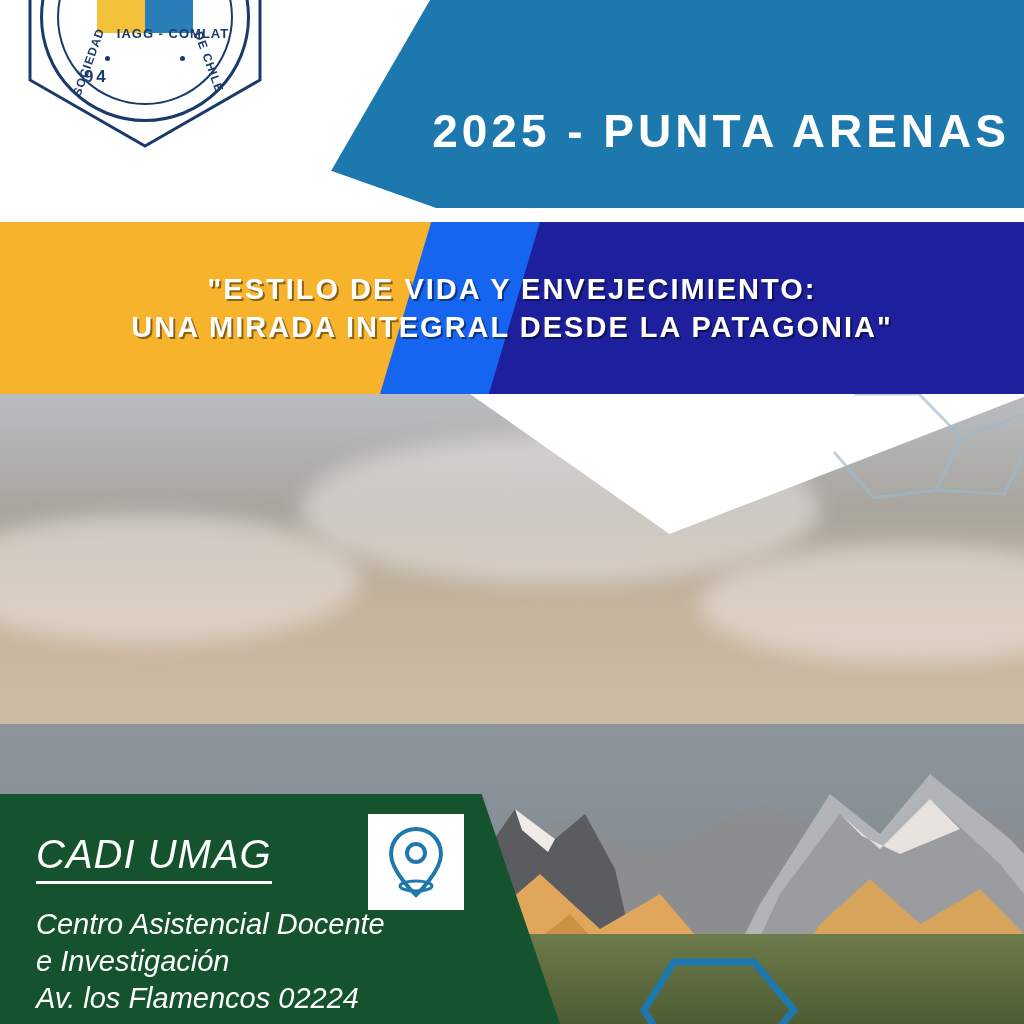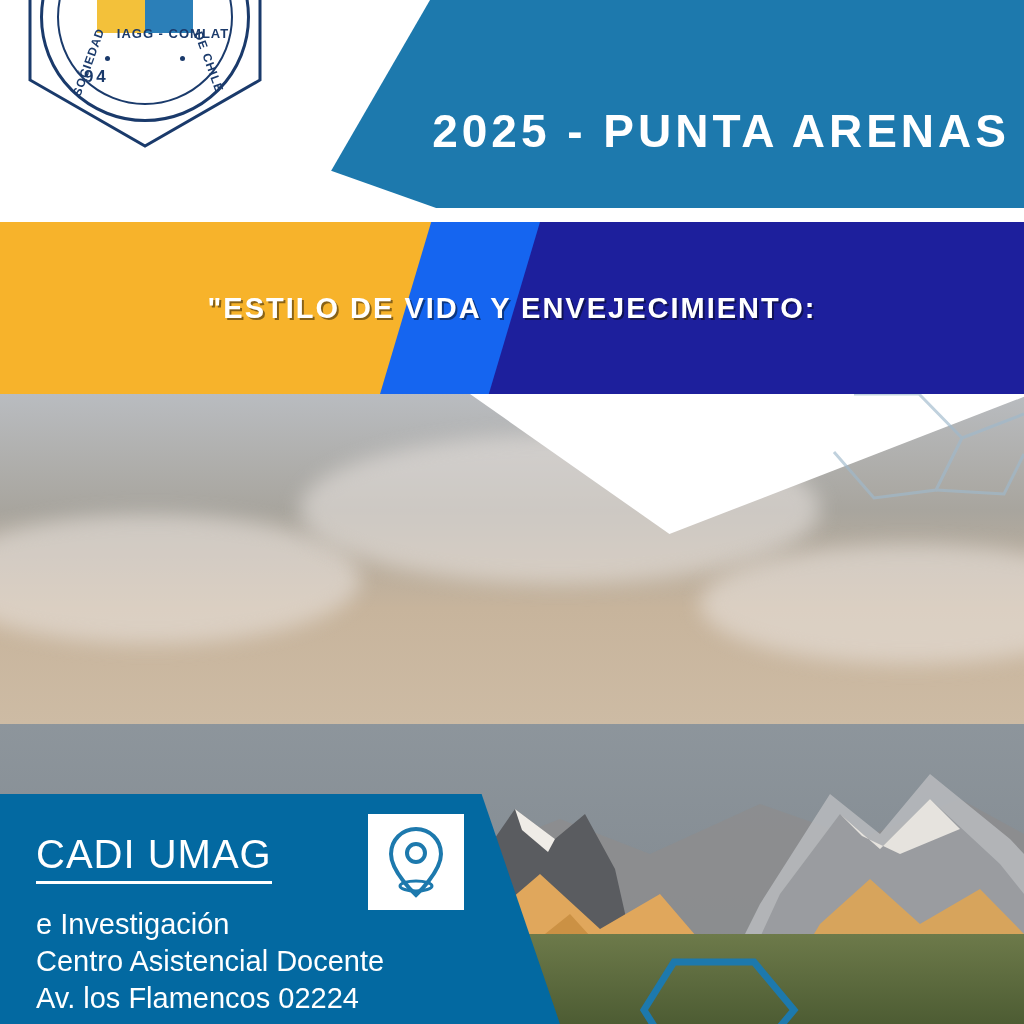--- a/index.html
+++ b/index.html
@@ -139,24 +139,25 @@
     position:absolute;left:0;bottom:0;width:1024px;height:400px;
   }
   .grass{
     position:absolute;left:0;bottom:0;width:1024px;height:90px;
     background:linear-gradient(180deg,#6d7a4a 0%,#4d5c33 100%);
   }
 
   
   .info{
     position:absolute;left:0;bottom:0;width:560px;height:230px;
-    background:#0369a1;
+    background:#14532d;
     clip-path:polygon(0 0, 86% 0, 100% 100%, 0 100%);
     z-index:10;
     color:#ffffff;
+    font-style:italic;
   }
   .info-title{
     position:absolute;left:36px;top:38px;font-size:40px;font-weight:400;
     letter-spacing:1px;border-bottom:3px solid #ffffff;padding-bottom:4px;
   }
   .pin-box{
     position:absolute;left:368px;top:20px;width:96px;height:96px;
     background:#ffffff;
   }
   .pin-box svg{position:absolute;left:18px;top:12px;}
@@ -248,36 +249,37 @@
       <div class="arc-right">DE CHILE</div>
     </div>
   </div>
 
   <div class="band">
     <div class="band-yellow"></div>
     <div class="band-navy"></div>
     <div class="band-blue-accent"></div>
     <div class="band-title">
       <span>"ESTILO DE VIDA Y ENVEJECIMIENTO:</span>
+      <span>UNA MIRADA INTEGRAL DESDE LA PATAGONIA"</span>
     </div>
   </div>
 
   <svg class="bottom-hex" viewBox="0 0 230 120">
     <polygon points="40,118 10,70 40,22 120,22 160,70 120,118" fill="none" stroke="#1d79ad" stroke-width="7"></polygon>
   </svg>
 
   <div class="info">
     <div class="info-title">CADI UMAG</div>
     <div class="pin-box">
       <svg width="60" height="72" viewBox="0 0 60 72">
         <path d="M30 3 C16 3 5 14 5 28 C5 46 30 69 30 69 C30 69 55 46 55 28 C55 14 44 3 30 3 Z" fill="none" stroke="#1d79ad" stroke-width="4"></path>
         <circle cx="30" cy="27" r="9" fill="none" stroke="#1d79ad" stroke-width="4"></circle>
         <ellipse cx="30" cy="60" rx="16" ry="5" fill="none" stroke="#1d79ad" stroke-width="3"></ellipse>
       </svg>
     </div>
     <div class="info-lines">
+      <div>Centro Asistencial Docente</div>
       <div>e Investigación</div>
-      <div>Centro Asistencial Docente</div>
       <div>Av. los Flamencos 02224</div>
     </div>
   </div>
 
 </div>
 
 </body></html>

